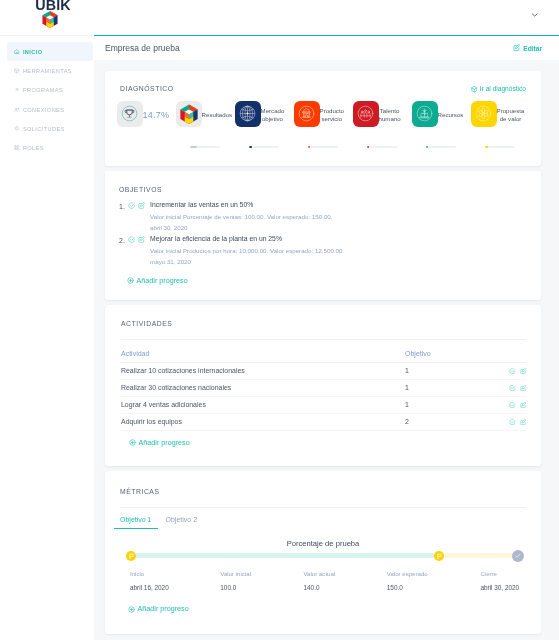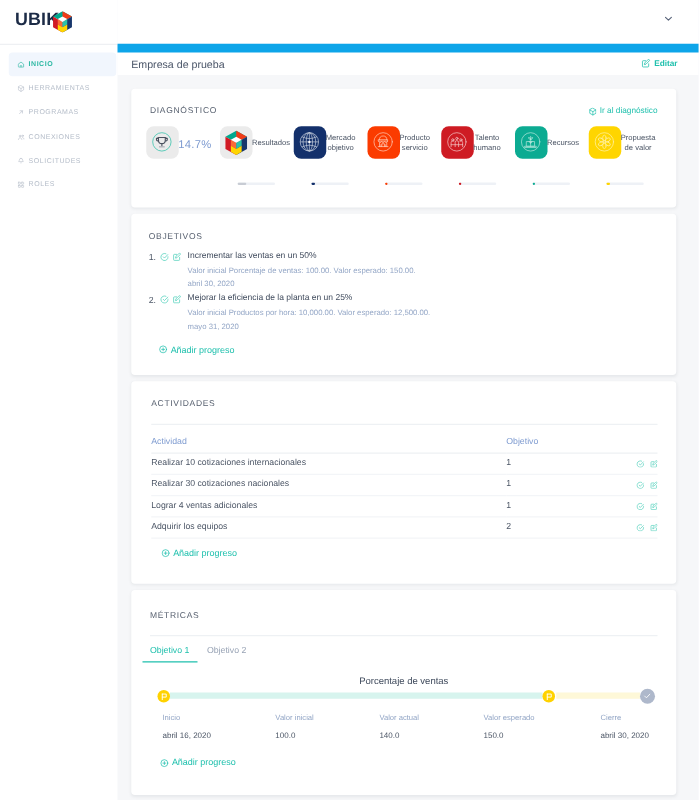--- a/index.html
+++ b/index.html
@@ -2,35 +2,35 @@
 <html><head>
 <meta charset="utf-8">
 <style>
   *{box-sizing:border-box;margin:0;padding:0;}
   html,body{width:559px;height:640px;overflow:hidden;}
   body{font-family:"Liberation Sans",sans-serif;background:#fff;color:#3c4858;}
   .app{display:flex;width:559px;height:640px;}
 
   
   .sidebar{width:94px;flex:0 0 94px;background:#fff;}
-  .logo{height:35px;display:flex;align-items:center;padding-left:12px;}
+  .logo{height:35px;display:flex;align-items:center;padding-left:12px;flex-direction:column;}
   .logo-text{font-weight:bold;font-size:14.3px;letter-spacing:.1px;color:#1c2b46;line-height:1;margin-top:-2px;}
   .logo-mark{margin-left:-6.4px;display:block;margin-top:-1px;}
   .side-sep{height:1px;background:#eef0f3;}
   .nav{padding:6px 1px 0 7px;}
   .nav-item{display:flex;align-items:center;height:19.3px;border-radius:3px;padding-left:7px;}
   .nav-item .lbl{font-size:5.6px;letter-spacing:.42px;color:#b5bdc9;white-space:nowrap;margin-left:3.3px;}
   .nav-item.active{background:#f1f6fd;}
   .nav-item.active .lbl{color:#2fb9a4;font-weight:bold;}
   .nav-ico{width:5.6px;height:5.6px;flex:0 0 5.6px;display:block;}
 
   
   .main{flex:1;background:#f6f7f9;display:flex;flex-direction:column;min-width:0;}
   .topbar{height:35px;background:#fff;display:flex;align-items:center;justify-content:flex-end;padding-right:21px;padding-bottom:6px;}
-  .subbar{height:25px;background:#fff;border-top:7px solid #0ea5e9;display:flex;align-items:center;justify-content:space-between;padding:0 17px 0 11px;}
+  .subbar{height:25px;background:#fff;border-top:1px solid #0ea5e9;display:flex;align-items:center;justify-content:space-between;padding:0 17px 0 11px;}
   .subbar .title{font-size:8.5px;color:#4a5568;}
   .editar{display:flex;align-items:center;color:#1fc0ad;font-size:6.6px;font-weight:bold;}
   .editar svg{margin-right:2.5px;}
   .scrollwrap{flex:1;overflow:hidden;position:relative;}
   .content{padding:11px 18px 0 11px;}
   .card{background:#fff;border-radius:3px;box-shadow:0 1px 2.5px rgba(40,50,70,.08);margin-bottom:5px;}
   .card-title{font-size:6.8px;letter-spacing:.55px;color:#57606f;line-height:1;display:block;}
 
   
   .diag{padding:15px 0 0 0;position:relative;height:95px;}
@@ -496,21 +496,21 @@
       </div>
 
       <div class="card">
         <div class="met">
           <span class="card-title">MÉTRICAS</span>
           <div class="card-sep"></div>
           <div class="tabs">
             <span class="tab on">Objetivo 1</span>
             <span class="tab">Objetivo 2</span>
           </div>
-          <div class="met-title">Porcentaje de ventas</div>
+          <div class="met-title">Porcentaje de prueba</div>
           <div class="track">
             <div class="seg" style="left:10px;width:298px;background:#d7f4ee"></div>
             <div class="seg" style="left:319px;width:67px;background:#fef8d8"></div>
             <div class="knob" style="left:0;background:#ffd200">
               <svg width="6.8" height="6.8" viewBox="0 0 24 24" fill="none" stroke="#ffffff" stroke-width="2.6" stroke-linecap="round" stroke-linejoin="round">
                     <path d="M6.4 21.8V4.4"></path>
                     <path d="M6.4 4.4h11.2v8.6H6.4"></path>
                   </svg>
             </div>
             <div class="knob" style="left:308px;background:#ffd200">

